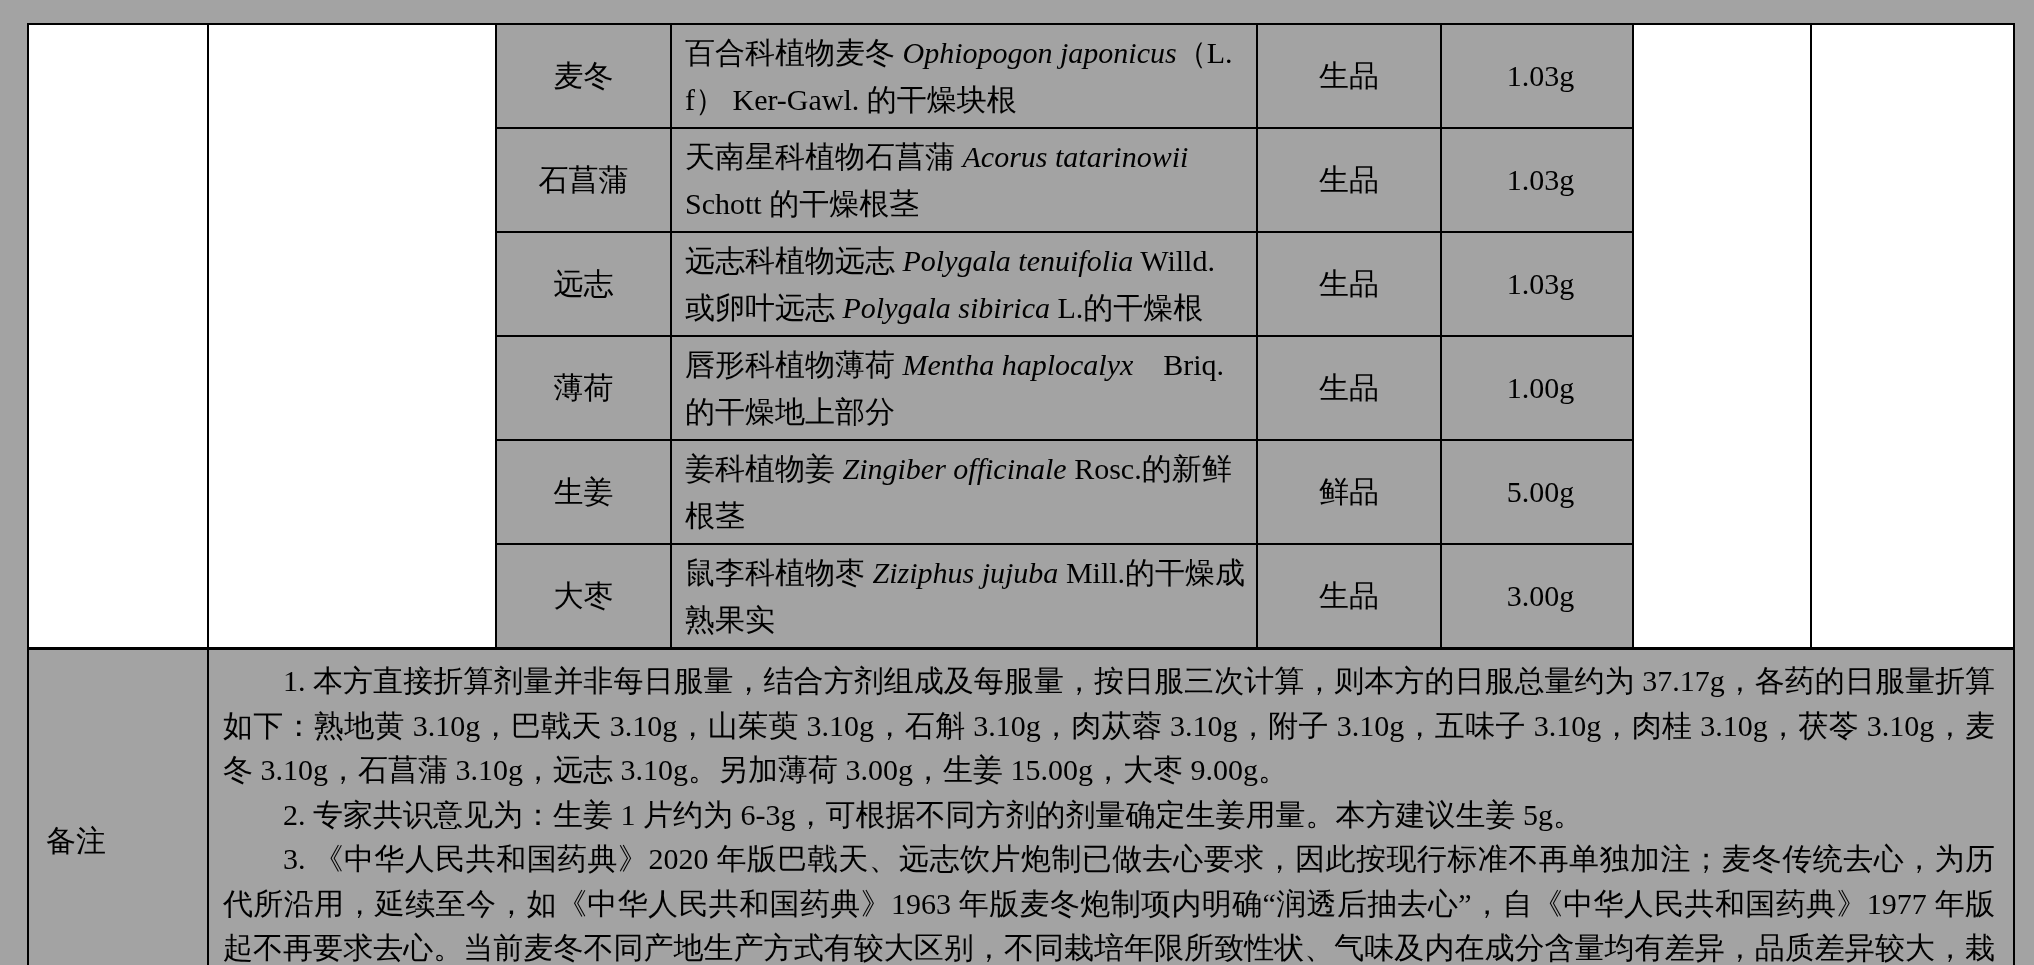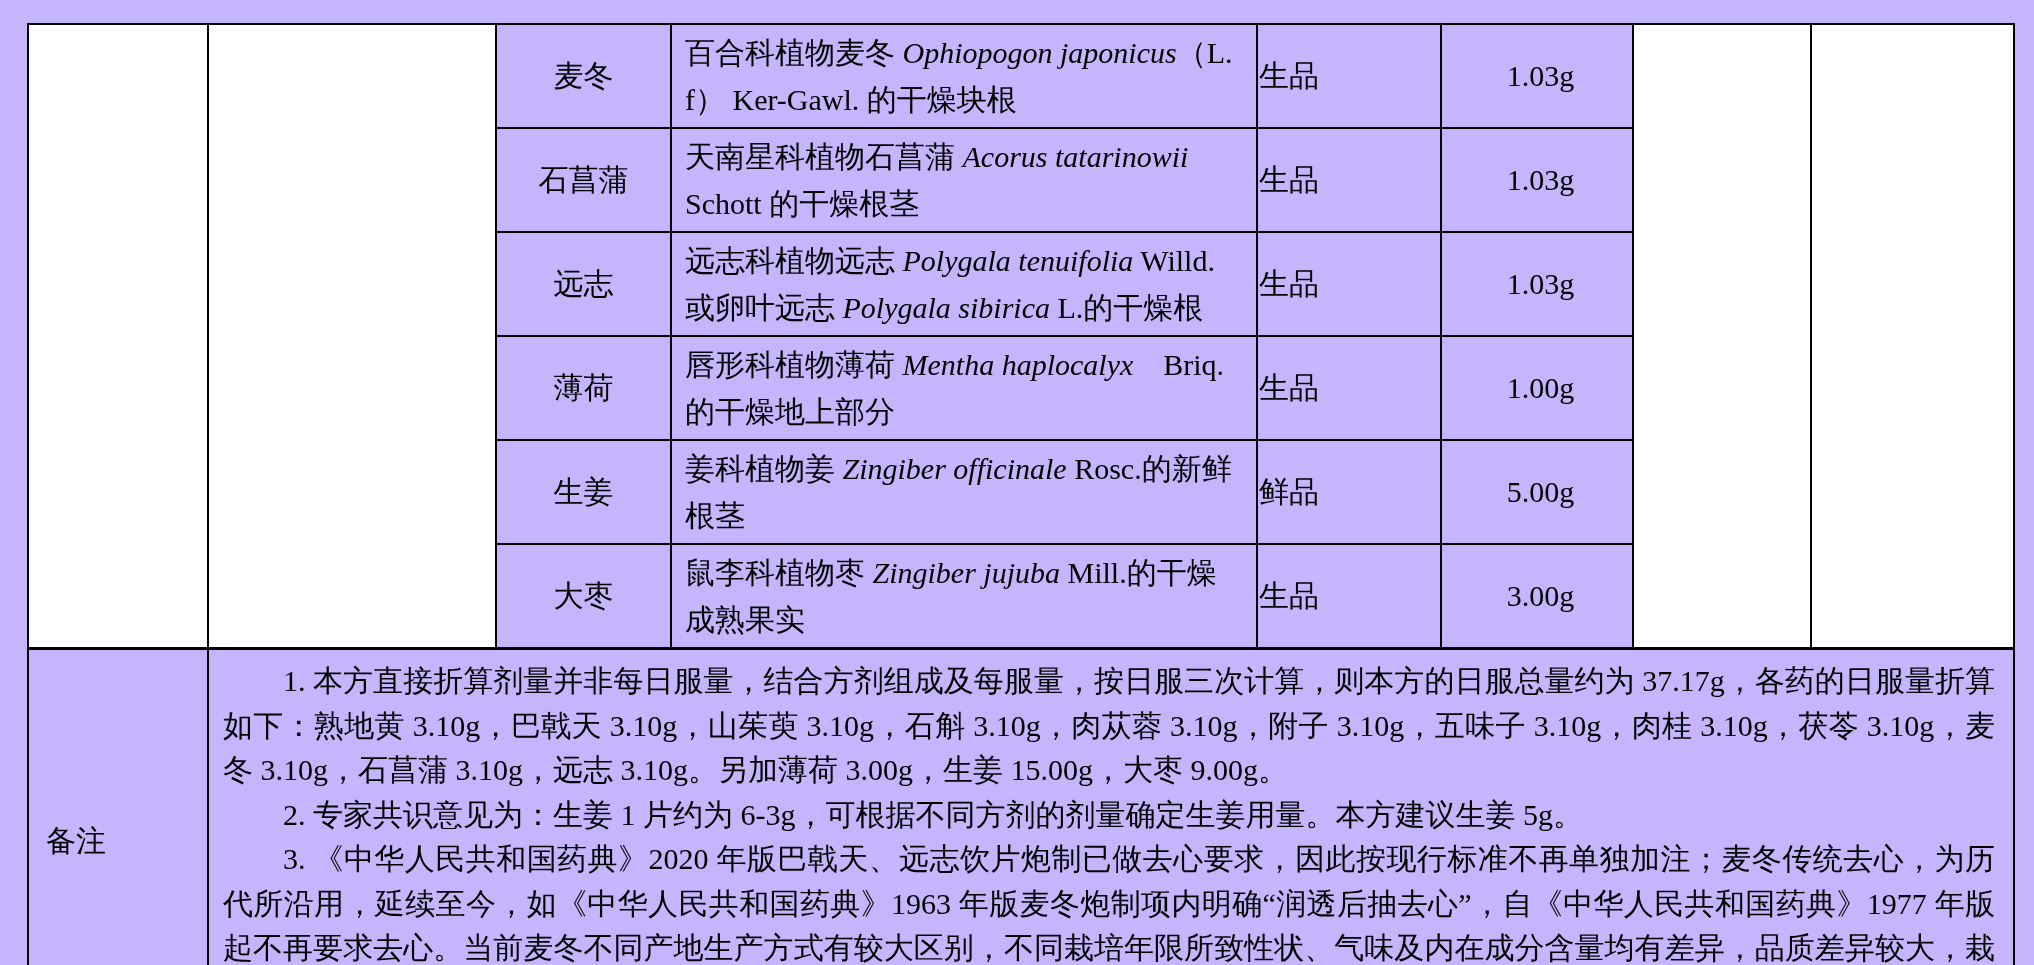--- a/index.html
+++ b/index.html
@@ -1,19 +1,19 @@
 <!DOCTYPE html>
 <html><head>
 <meta charset="utf-8">
 <style>
   html,body{margin:0;padding:0;background:#ffffff;}
   .page{
     position:relative;
     width:2034px;height:965px;
-    background:#c4b5fd;
+    background:#a3a3a3;
     color:#000000;
     font-family:"Liberation Serif","DejaVu Serif",serif;
     overflow:hidden;
   }
   table.doc-table{
     position:absolute;left:27px;top:23px;
     width:1986px;
     border-collapse:collapse;
     table-layout:fixed;
     border:2px solid #000;
@@ -34,21 +34,21 @@
   tbody.herb-body tr:nth-child(5){height:84px;}
   tbody.herb-body tr:nth-child(6){height:89px;}
   td.empty-cell{background:#ffffff;}
   td.name-cell{text-align:center;}
   td.desc-cell{
     text-align:left;
     padding:4px 10px 4px 13px;
     line-height:47px;
   }
   td.desc-cell i{font-style:italic;}
-  td.form-cell{text-align:left;}
+  td.form-cell{text-align:center;}
   td.amount-cell{text-align:center;padding-left:8px;}
   tr.notes-row{height:360px;}
   tr.notes-row td{border-top:3px solid #000;}
   td.notes-label-cell{
     vertical-align:top;
     text-align:left;
     padding:11px 0 0 17px;
   }
   td.notes-body-cell{
     vertical-align:top;
@@ -107,21 +107,21 @@
           <td class="amount-cell">1.00g</td>
         </tr>
         <tr>
           <td class="name-cell">生姜</td>
           <td class="desc-cell">姜科植物姜 <i>Zingiber officinale</i> Rosc.的新鲜根茎</td>
           <td class="form-cell">鲜品</td>
           <td class="amount-cell">5.00g</td>
         </tr>
         <tr>
           <td class="name-cell">大枣</td>
-          <td class="desc-cell">鼠李科植物枣 <i>Zingiber jujuba</i> Mill.的干燥成熟果实</td>
+          <td class="desc-cell">鼠李科植物枣 <i>Ziziphus jujuba</i> Mill.的干燥成熟果实</td>
           <td class="form-cell">生品</td>
           <td class="amount-cell">3.00g</td>
         </tr>
       </tbody>
     <tbody>
       <tr class="notes-row">
         <td class="notes-label-cell">
           <span>备注</span>
         </td>
         <td class="notes-body-cell" colspan="7">

